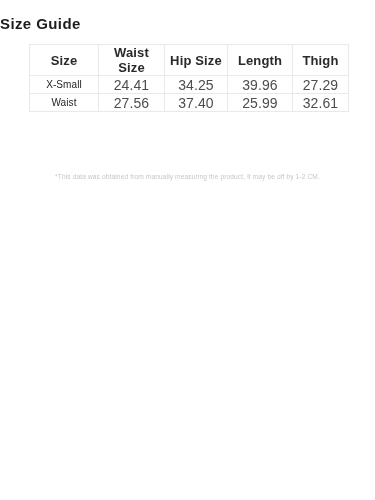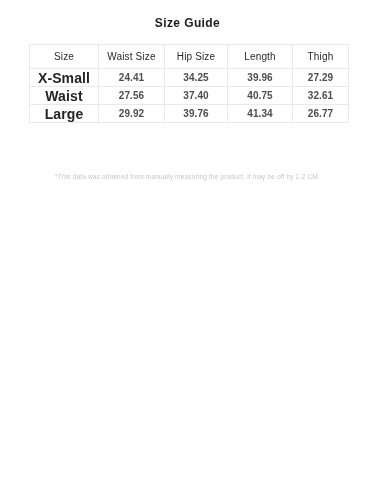--- a/index.html
+++ b/index.html
@@ -20,22 +20,22 @@
     width: 375px;
     height: 500px;
     background: #ffffff;
   }
 
   .guide-title {
     position: absolute;
     top: 16px;
     left: 0;
     width: 375px;
-    text-align: center;
-    font-size: 12px;
+    text-align: left;
+    font-size: 15px;
     font-weight: bold;
     letter-spacing: 0.4px;
     color: #1d1d1d;
     line-height: 15px;
   }
 
   .table-wrap {
     position: absolute;
     top: 44px;
     left: 29px;
@@ -51,38 +51,38 @@
   table.size-table th,
   table.size-table td {
     border: 1px solid #e9e9e9;
     text-align: center;
     vertical-align: middle;
     padding: 0;
   }
 
   table.size-table thead th {
     height: 23px;
-    font-size: 10px;
-    font-weight: normal;
+    font-size: 13px;
+    font-weight: bold;
     color: #2a2a2a;
     letter-spacing: 0.15px;
   }
 
   table.size-table tbody td {
     height: 17px;
-    font-size: 10px;
-    font-weight: bold;
+    font-size: 14px;
+    font-weight: normal;
     color: #4d4d4d;
     letter-spacing: 0.1px;
   }
 
   table.size-table tbody td.size-cell {
-    font-weight: bold;
+    font-weight: normal;
     color: #242424;
-    font-size: 14px;
+    font-size: 10px;
   }
 
   
   col.c0 { width: 69px; }
   col.c1 { width: 66px; }
   col.c2 { width: 63px; }
   col.c3 { width: 65px; }
   col.c4 { width: 56px; }
 
   .footnote {
@@ -127,29 +127,22 @@
           <td class="size-cell">X-Small</td>
           <td>24.41</td>
           <td>34.25</td>
           <td>39.96</td>
           <td>27.29</td>
         </tr>
         <tr>
           <td class="size-cell">Waist</td>
           <td>27.56</td>
           <td>37.40</td>
-          <td>40.75</td>
+          <td>25.99</td>
           <td>32.61</td>
-        </tr>
-        <tr>
-          <td class="size-cell">Large</td>
-          <td>29.92</td>
-          <td>39.76</td>
-          <td>41.34</td>
-          <td>26.77</td>
         </tr>
       </tbody>
     </table>
   </div>
 
   <div class="footnote">*This data was obtained from manually measuring the product, it may be off by 1-2 CM.</div>
 
 </div>
 
 </body></html>

